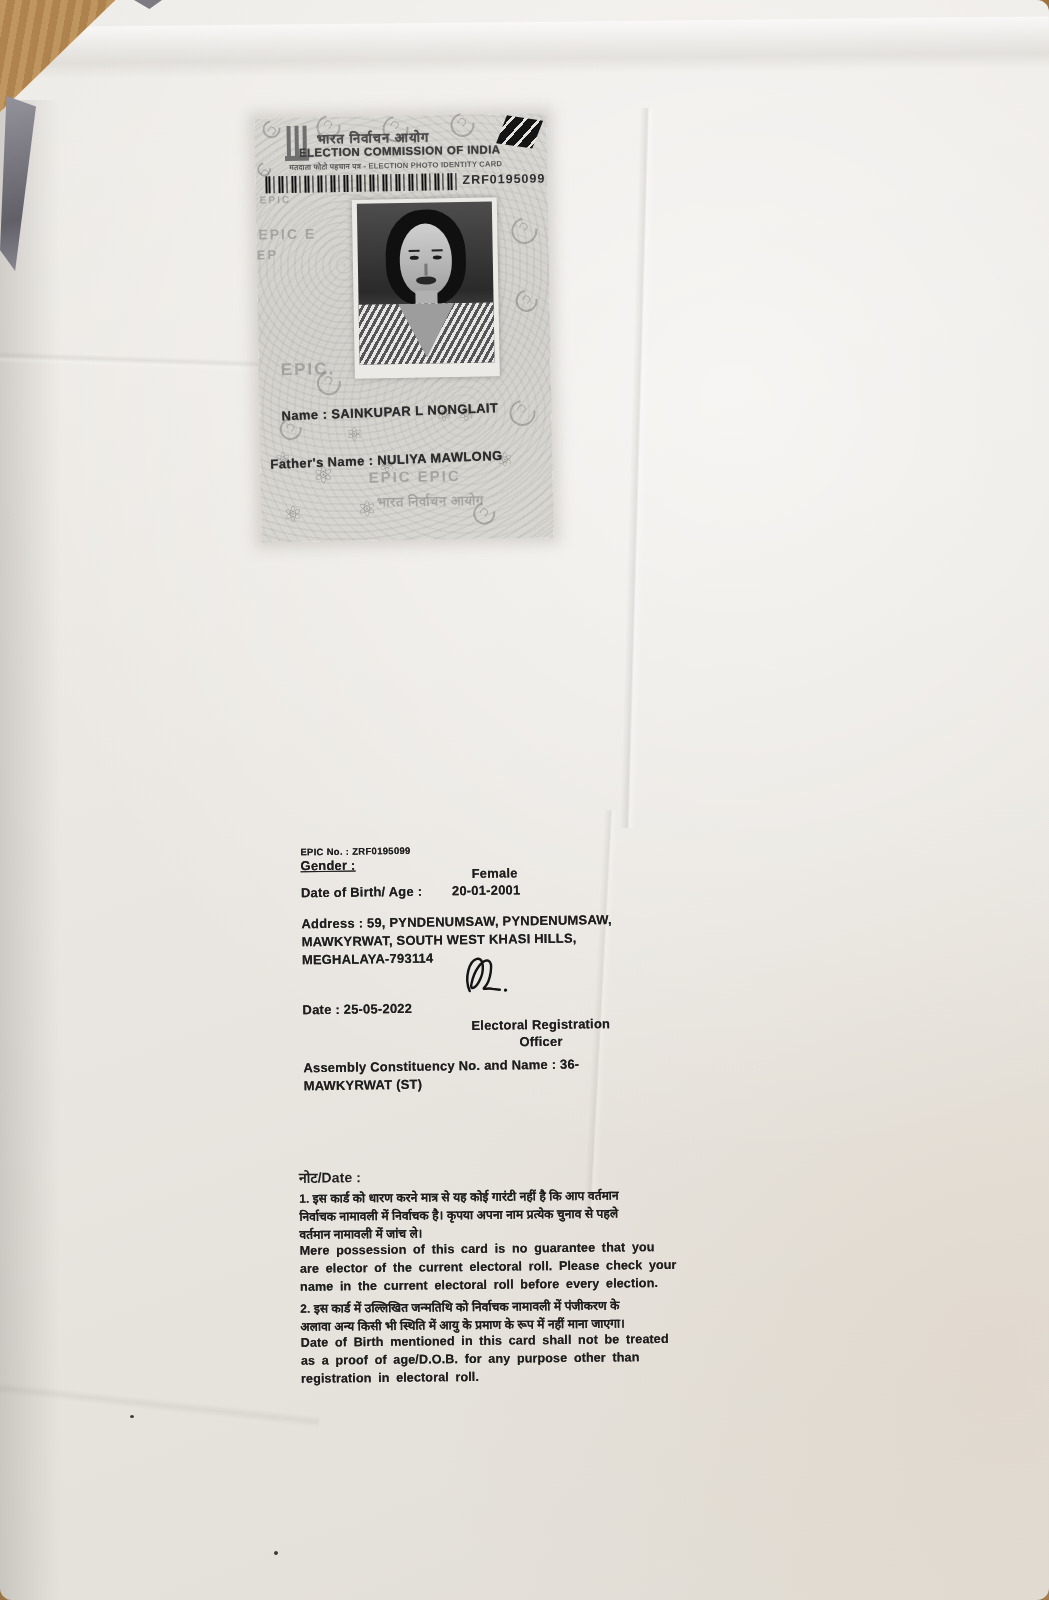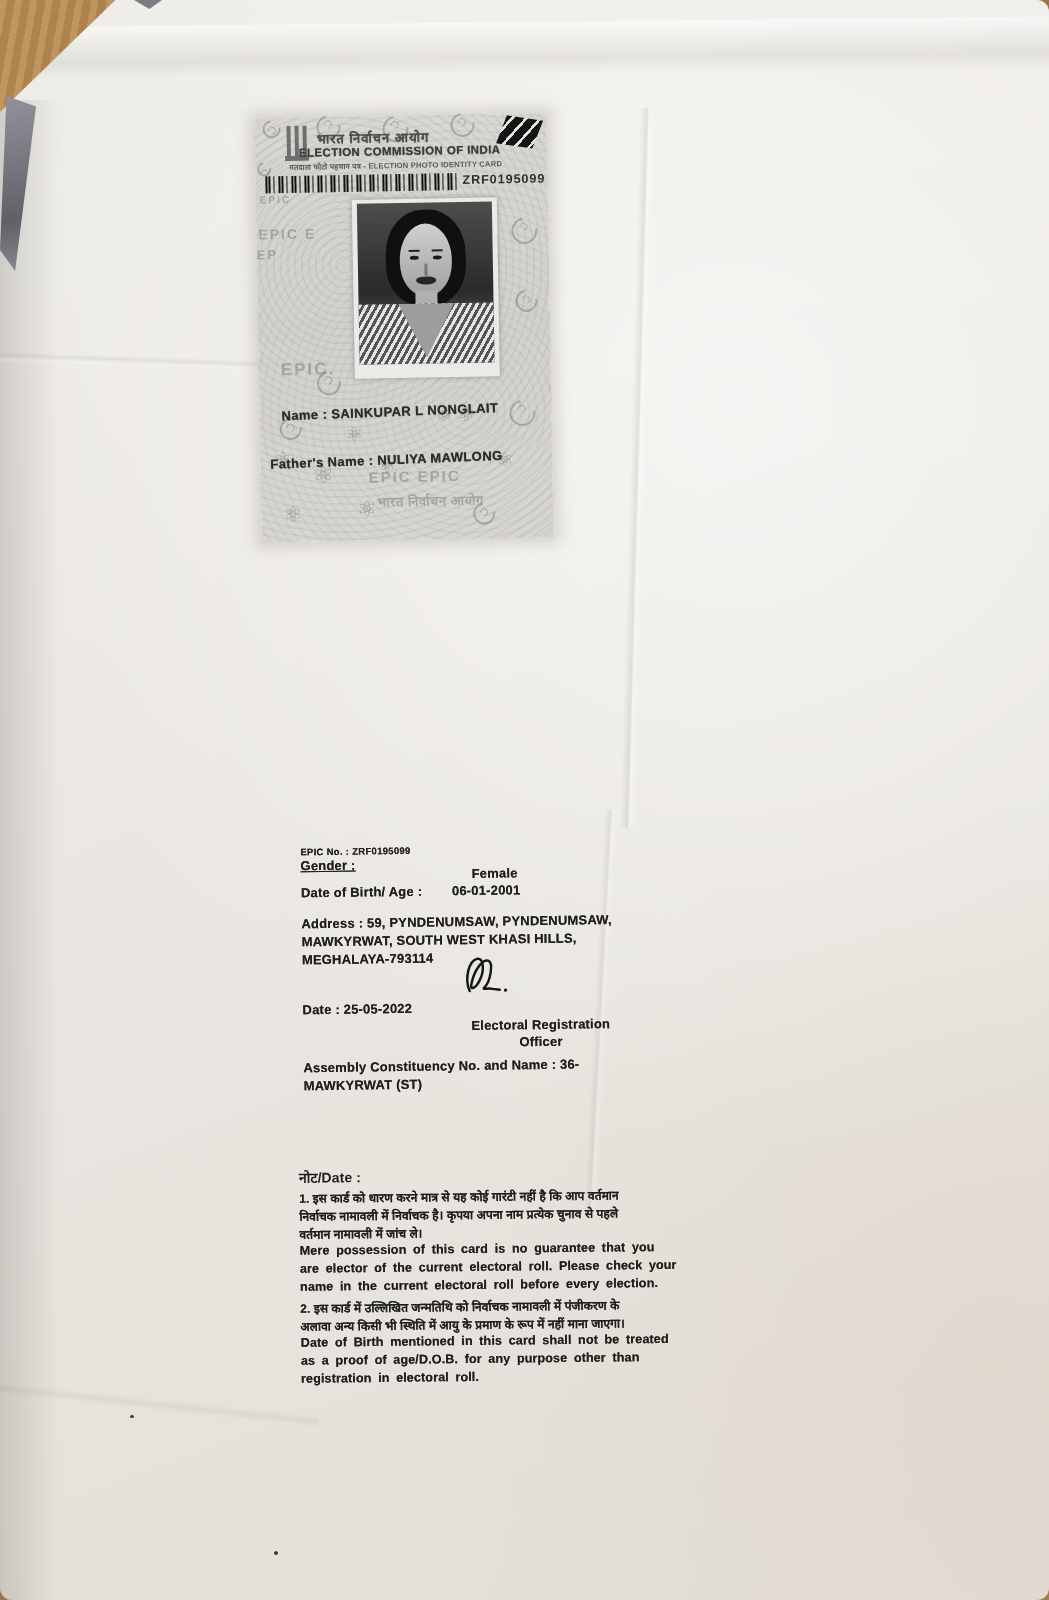--- a/index.html
+++ b/index.html
@@ -181,21 +181,21 @@
       <div class="cline" style="left:10px; top:336px;">
         <span>Father's Name :</span>&nbsp;<span>NULIYA MAWLONG</span>
       </div>
     </div>
 
     <div class="details">
       <span class="d small" style="left:2px; top:4px;">EPIC No. : ZRF0195099</span>
       <span class="d" style="left:2px; top:16px;text-decoration:underline;">Gender :</span>
       <span class="d" style="left:153px; top:26px;margin-left:20px;">Female</span>
       <span class="d" style="left:2px; top:43px;">Date of Birth/ Age :</span>
-      <span class="d" style="left:153px; top:43px;">06-01-2001</span>
+      <span class="d" style="left:153px; top:43px;">20-01-2001</span>
       <span class="d" style="left:2px; top:74px;">Address : 59, PYNDENUMSAW, PYNDENUMSAW,</span>
       <span class="d" style="left:2px; top:92px;">MAWKYRWAT, SOUTH WEST KHASI HILLS,</span>
       <span class="d" style="left:2px; top:110px;">MEGHALAYA-793114</span>
       <svg class="sig" viewBox="0 0 70 48">
         <path d="M10,40 C4,26 10,8 18,6 C26,4 26,20 20,30 C16,37 10,40 12,32 C15,18 24,6 30,8 C36,10 32,30 26,36 C22,40 30,36 34,38 L42,39" fill="none" stroke="#141414" stroke-width="2.6" stroke-linecap="round"></path>
         <circle cx="48" cy="39.5" r="1.8" fill="#141414"></circle>
       </svg>
       <span class="d" style="left:2px; top:160px;">Date : 25-05-2022</span>
       <span class="d officer" style="left:150px; top:178px;">Electoral Registration</span>
       <span class="d officer" style="left:150px; top:195px;">Officer</span>

